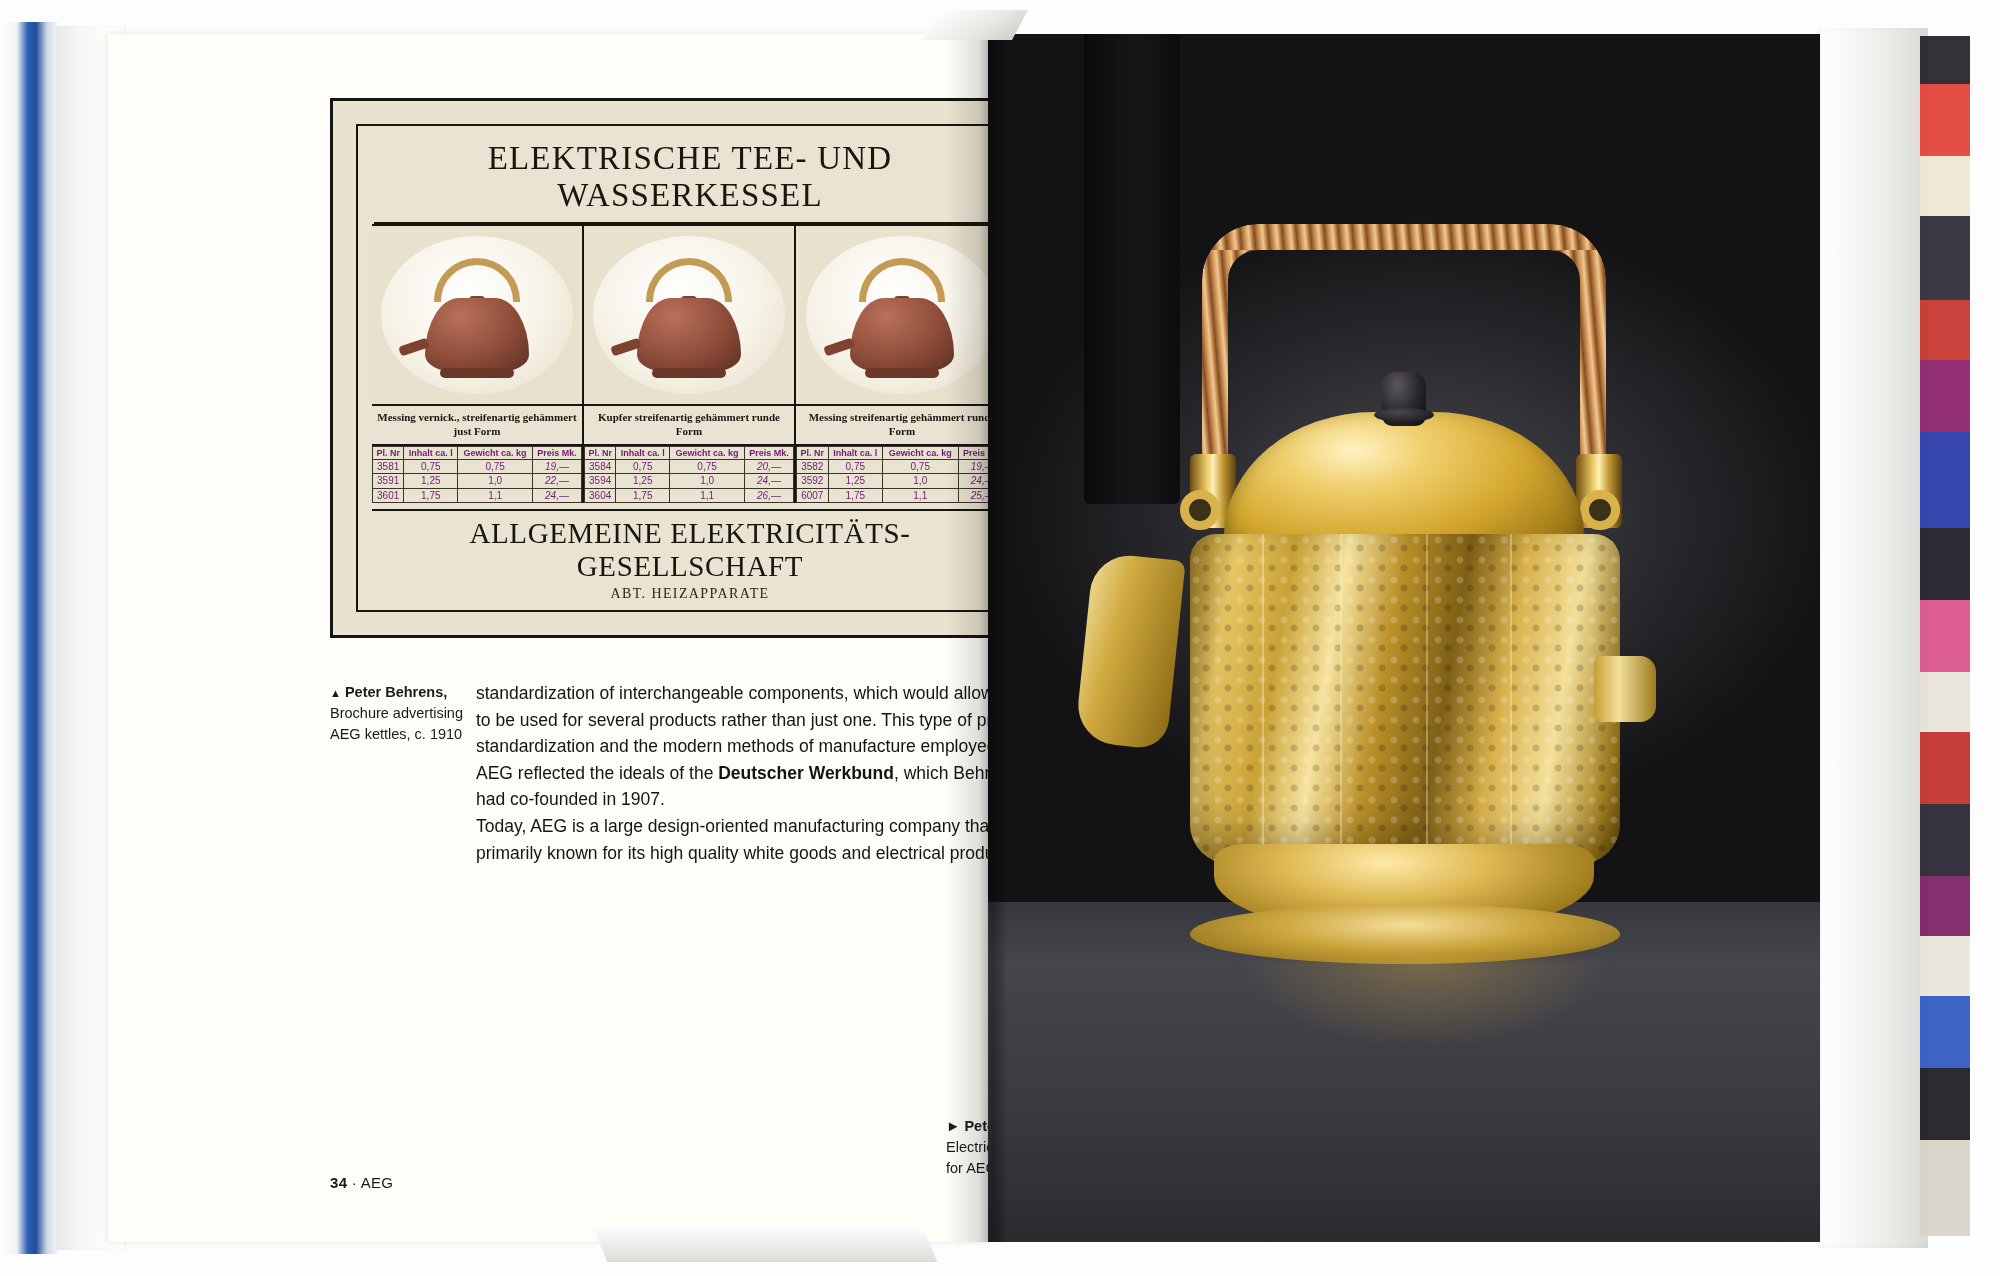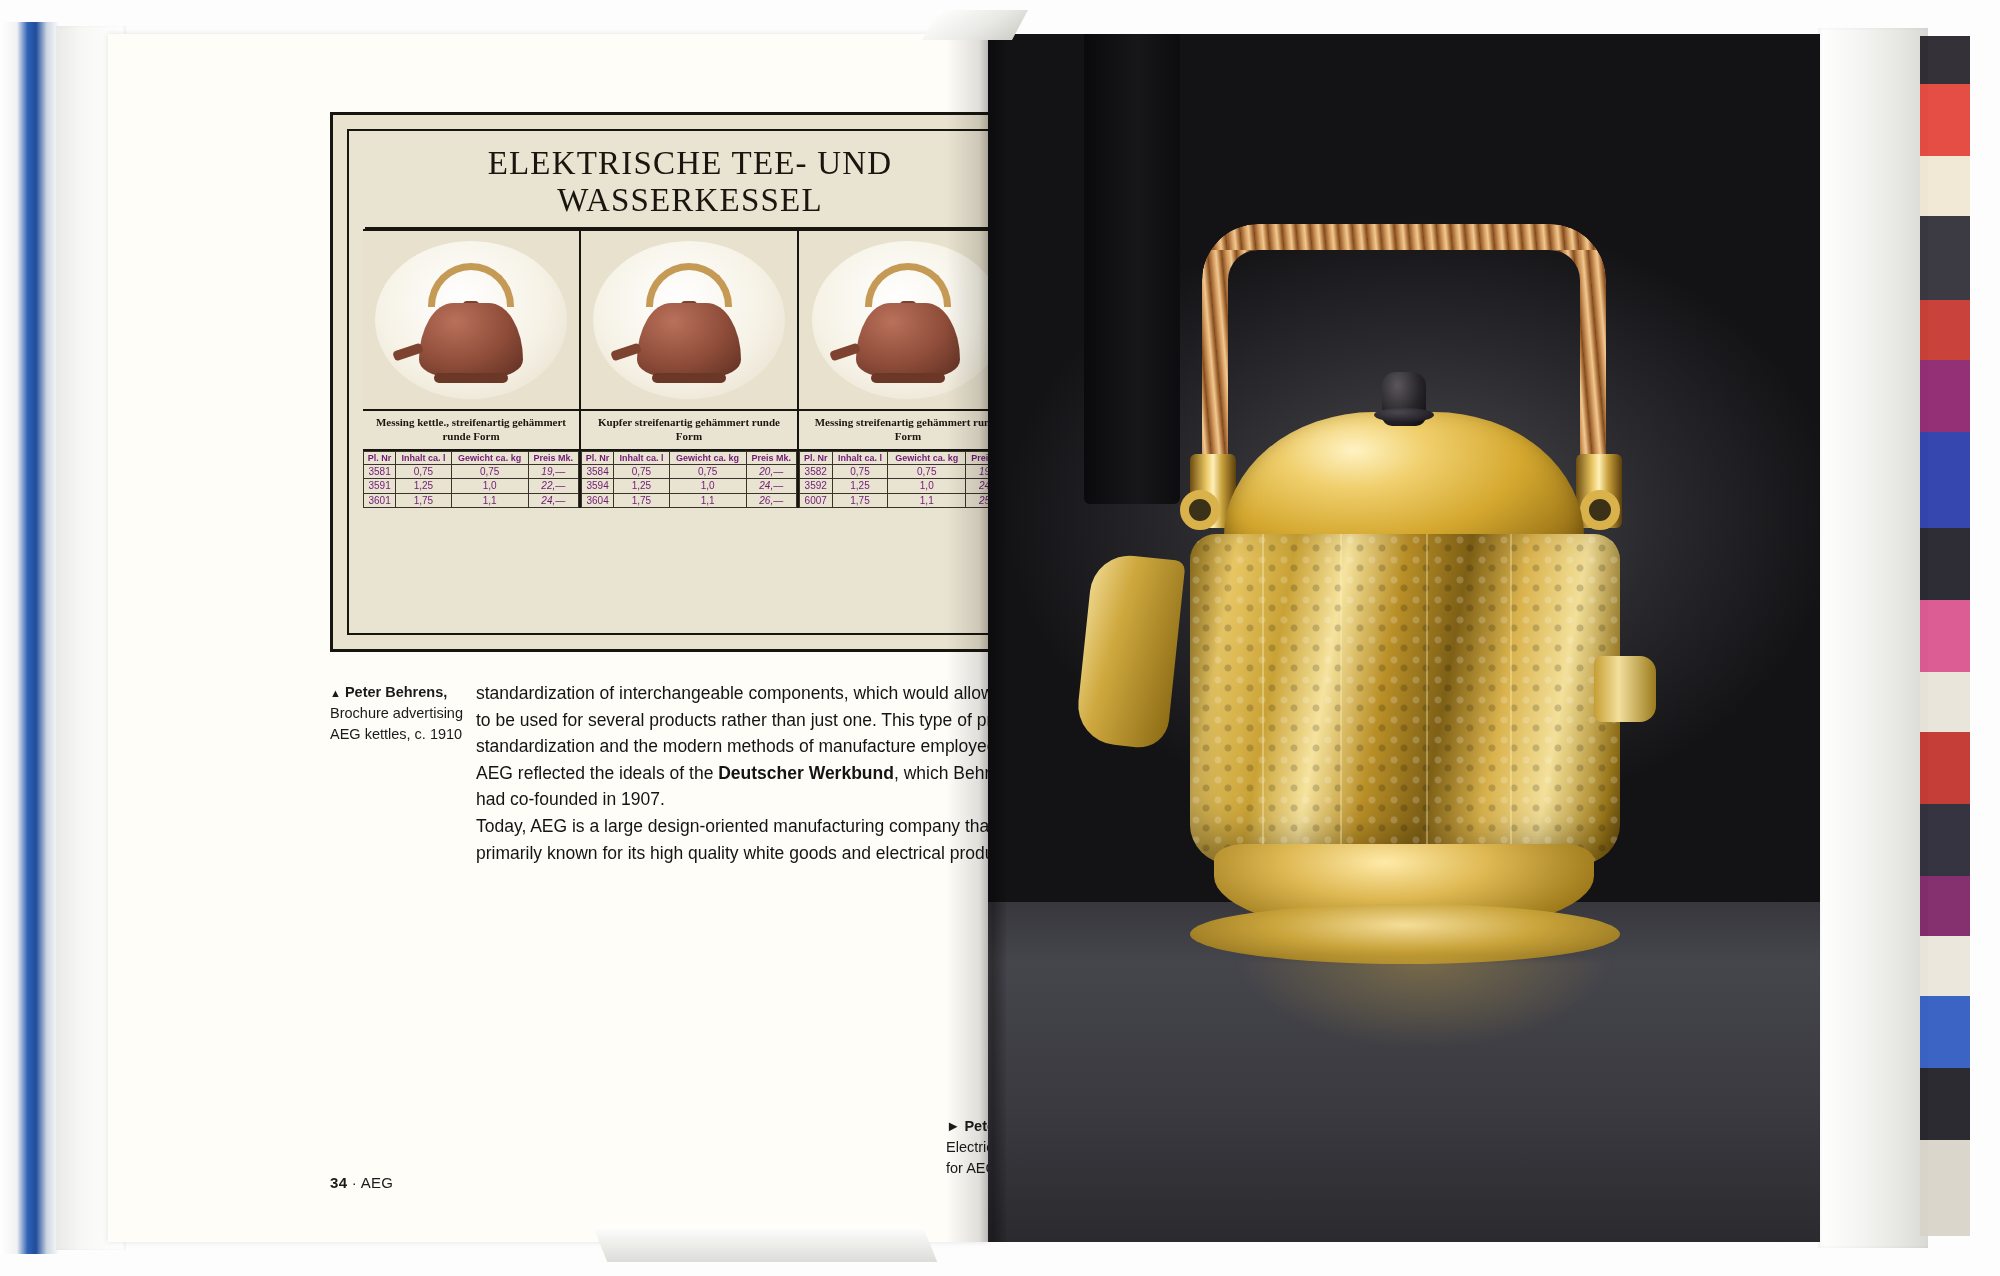--- a/index.html
+++ b/index.html
@@ -103,26 +103,26 @@
     position: absolute;
     left: 600px; top: 1226px;
     width: 330px; height: 36px;
     background: linear-gradient(to bottom, #ffffff 0%, #ededea 50%, #dcdcd8 100%);
     transform: skewX(22deg);
   }
 
   
   .ad-figure {
     position: absolute;
-    left: 222px; top: 78px;
+    left: 222px; top: 64px;
     width: 720px; height: 540px;
     background: #e9e2cf;
     border: 3px solid #17150f;
     box-sizing: border-box;
-    padding: 14px;
+    padding: 23px;
   }
   .ad-inner {
     border: 2px solid #17150f;
     width: 100%; height: 100%;
     box-sizing: border-box;
     padding: 10px 14px 8px 14px;
     background: #e9e3d1;
     display: flex;
     flex-direction: column;
     position: relative;
@@ -506,21 +506,21 @@
           <div class="ad-cell">
             <div class="kettle-box">
               <div class="kettle-oval">
                 <div class="k-handle"></div>
                 <div class="k-top"></div>
                 <div class="k-body"></div>
                 <div class="k-spout"></div>
                 <div class="k-base"></div>
               </div>
             </div>
-            <div class="cell-caption">Messing kettle., streifenartig gehämmert runde Form</div>
+            <div class="cell-caption">Messing vernick., streifenartig gehämmert just Form</div>
             <table class="spec">
               <thead>
                 <tr>
                   <th>Pl. Nr</th>
                   <th>Inhalt ca. l</th>
                   <th>Gewicht ca. kg</th>
                   <th>Preis Mk.</th>
                 </tr>
               </thead>
               <tbody>
@@ -627,20 +627,24 @@
                   <td>1,75</td>
                   <td>1,1</td>
                   <td class="price">25,—</td>
                 </tr>
               </tbody>
             </table>
           </div>
 
         </div>
 
+        <div class="ad-footer">
+          <div class="ad-company">ALLGEMEINE ELEKTRICITÄTS-GESELLSCHAFT</div>
+          <div class="ad-dept">ABT. HEIZAPPARATE</div>
+        </div>
       </div>
     </div>
 
     <div class="cap-left">
       <div><span class="tri-up">▲</span> <span class="b">Peter Behrens,</span></div>
       <div>Brochure advertising</div>
       <div>AEG kettles, c. 1910</div>
     </div>
 
     <div class="body-col">

